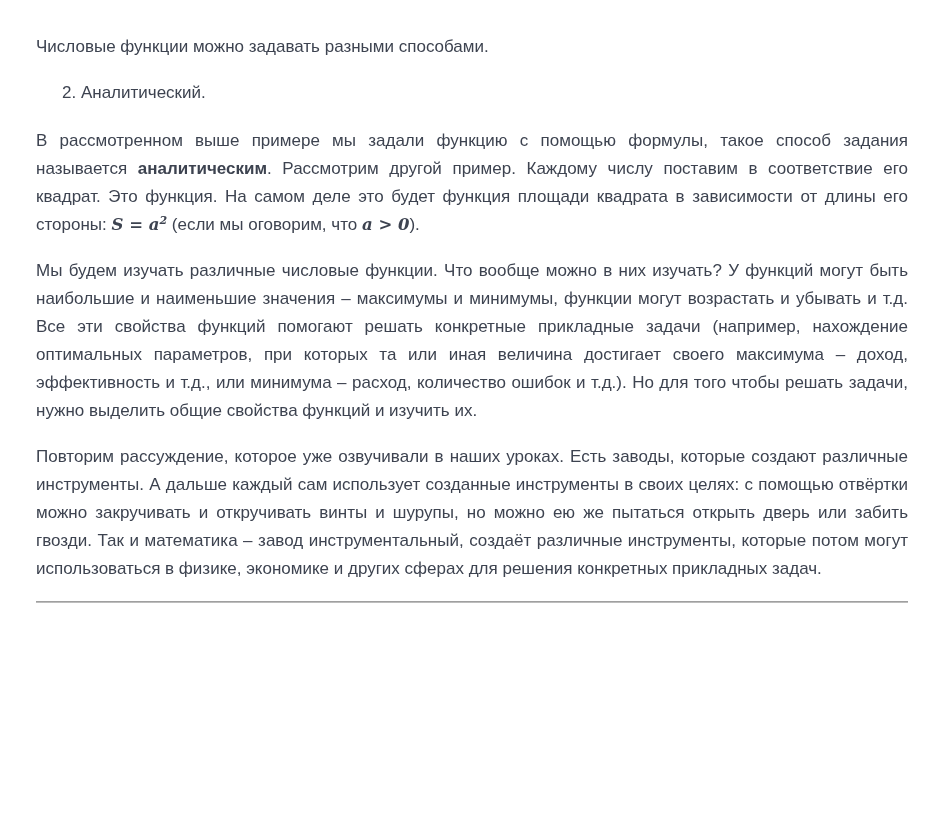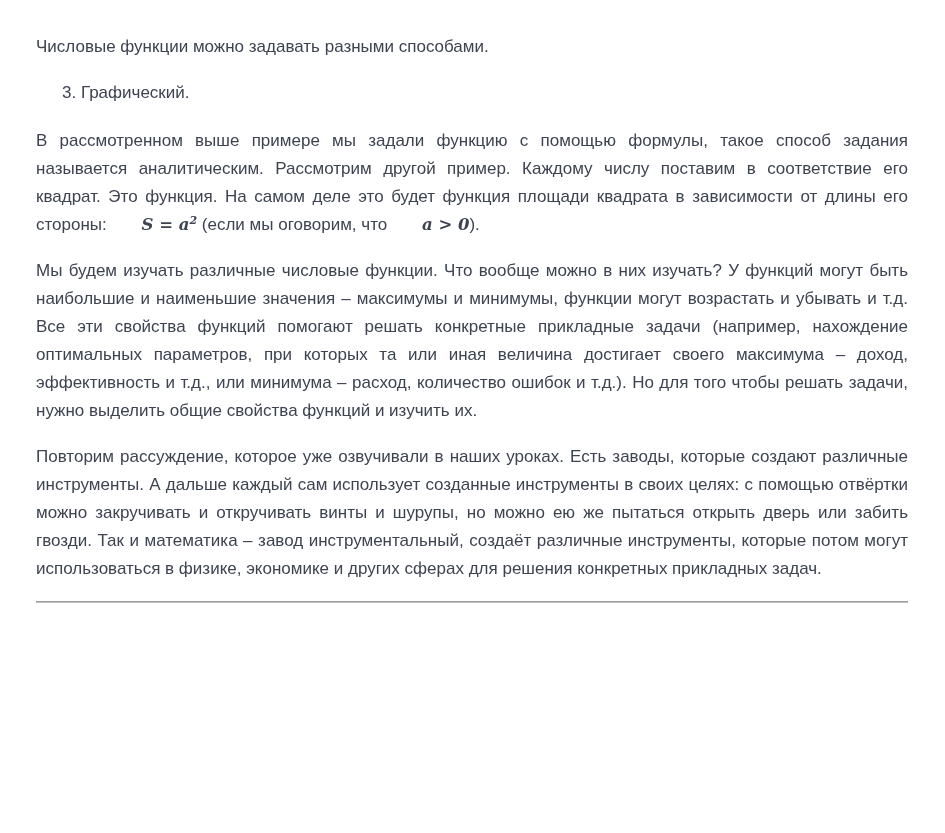--- a/index.html
+++ b/index.html
@@ -29,50 +29,49 @@
   }
   .methods-list {
     margin: 0 0 20px 0;
   }
   .list-item {
     padding-left: 26px;
     line-height: 28px;
     text-align: left;
   }
   .bold-term {
-    font-weight: 400;
+    font-weight: 700;
   }
   .formula {
     font-family: "DejaVu Serif", serif;
     font-style: italic;
     font-weight: 700;
     font-size: 16.5px;
     white-space: nowrap;
-    margin-left: 30px;
   }
   .formula sup {
     font-size: 11px;
     line-height: 0;
     vertical-align: super;
   }
   .divider {
     height: 2px;
     margin-top: 12px;
     background: linear-gradient(to bottom, #909090, #cbcbcb);
   }
 </style>
 </head>
 <body>
 
 <div class="content">
 
   <p class="para para-intro">Числовые функции можно задавать разными способами.</p>
 
   <div class="methods-list">
-    <div class="list-item">3. Графический.</div>
+    <div class="list-item">2. Аналитический.</div>
   </div>
 
   <p class="para"><span>В рассмотренном выше примере мы задали функцию с помощью формулы, такое способ задания называется </span><span class="bold-term">аналитическим</span><span>. Рассмотрим другой пример. Каждому числу поставим в соответствие его квадрат. Это функция. На самом деле это будет функция площади квадрата в зависимости от длины его стороны: </span><span class="formula"><span>S = a</span><sup>2</sup></span><span> (если мы оговорим, что </span><span class="formula">a &gt; 0</span><span>).</span></p>
 
   <p class="para">Мы будем изучать различные числовые функции. Что вообще можно в них изучать? У функций могут быть наибольшие и наименьшие значения – максимумы и минимумы, функции могут возрастать и убывать и т.д. Все эти свойства функций помогают решать конкретные прикладные задачи (например, нахождение оптимальных параметров, при которых та или иная величина достигает своего максимума – доход, эффективность и т.д., или минимума – расход, количество ошибок и т.д.). Но для того чтобы решать задачи, нужно выделить общие свойства функций и изучить их.</p>
 
   <p class="para">Повторим рассуждение, которое уже озвучивали в наших уроках. Есть заводы, которые создают различные инструменты. А дальше каждый сам использует созданные инструменты в своих целях: с помощью отвёртки можно закручивать и откручивать винты и шурупы, но можно ею же пытаться открыть дверь или забить гвозди. Так и математика – завод инструментальный, создаёт различные инструменты, которые потом могут использоваться в физике, экономике и других сферах для решения конкретных прикладных задач.</p>
 
   <div class="divider"></div>
 

